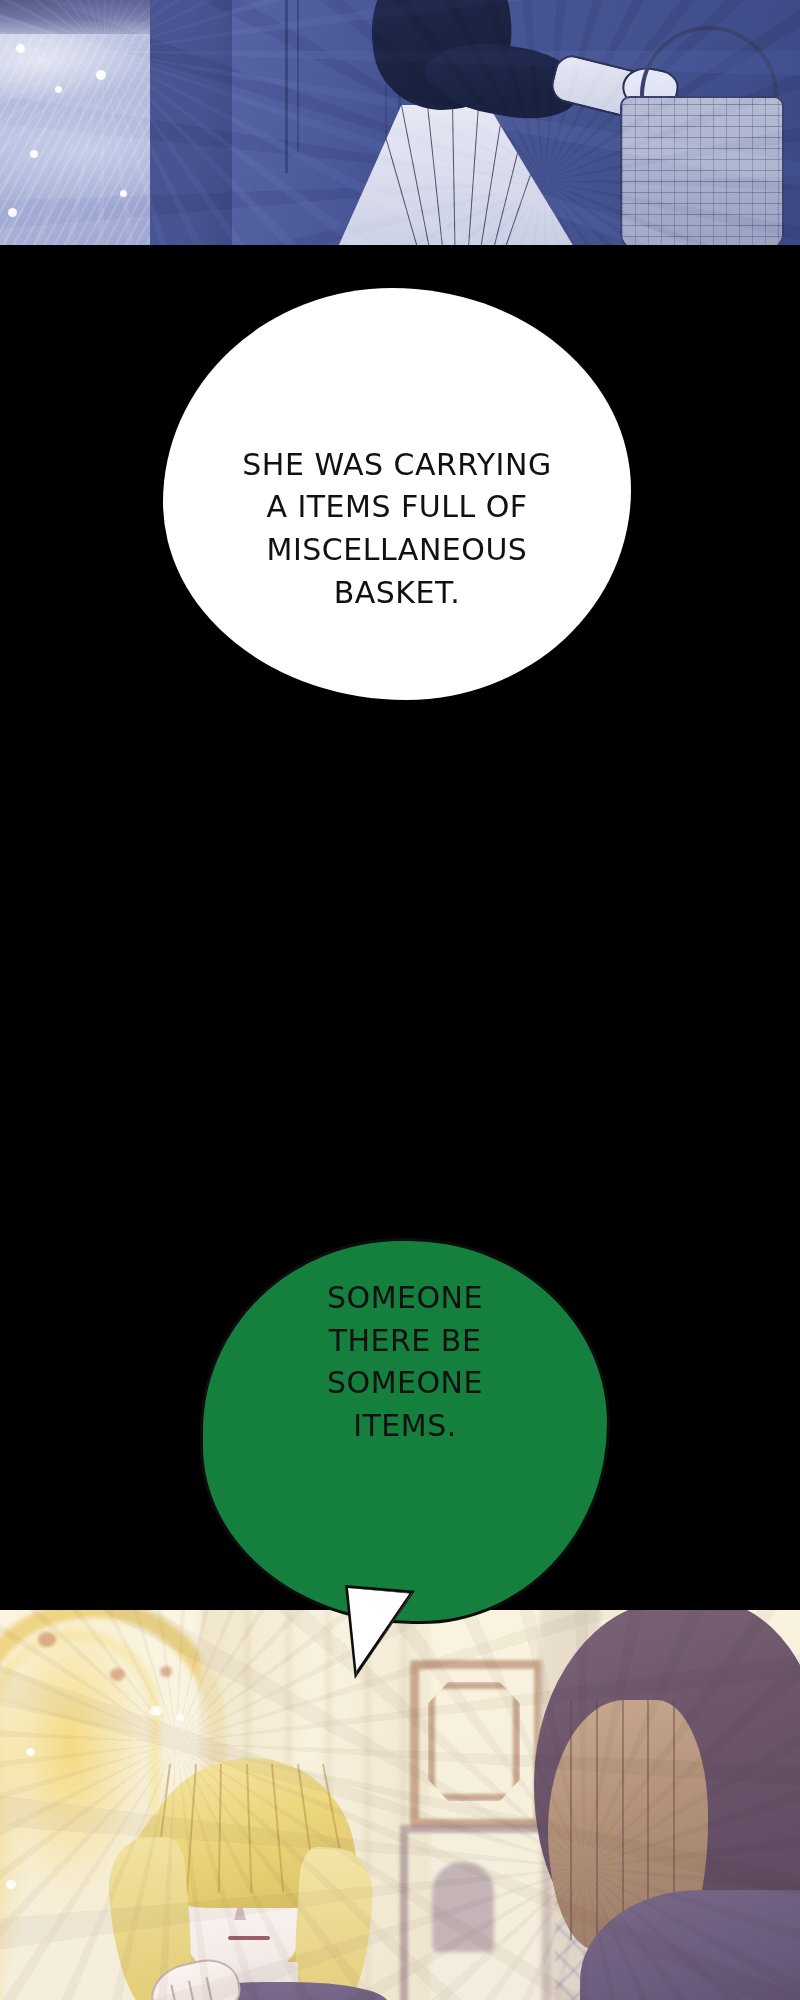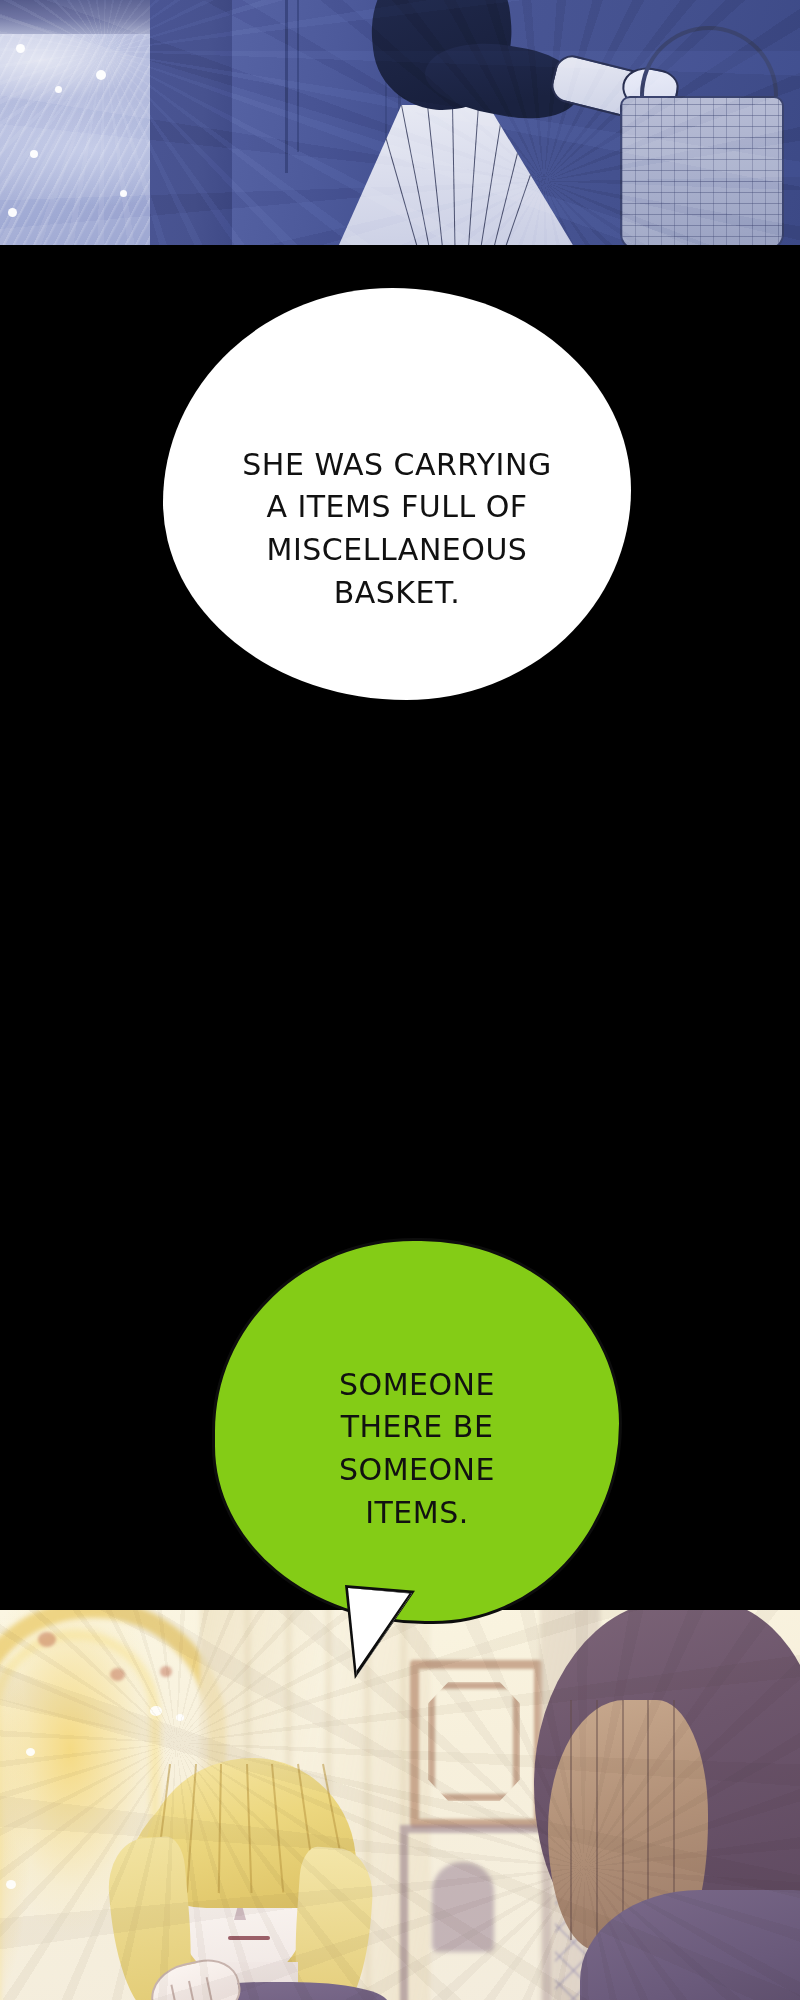--- a/index.html
+++ b/index.html
@@ -165,26 +165,26 @@
     font-weight:400;
     letter-spacing:0.5px;
     line-height:1.42;
     z-index:2;
   }
   .bubble-1 .bubble-text { font-size:30px; margin-top:70px; }
 
   
   .bubble-2 {
     position:absolute;
-    left:212px; top:1238px;
+    left:200px; top:1238px;
     width:404px; height:380px;
-    background:#84cc16;
+    background:#15803d;
     border: 3px solid #0d0d0d;
     border-radius: 50% 50% 47% 53% / 51% 49% 53% 47%;
-    display:flex; align-items:center; justify-content:center;
+    display:flex; justify-content:center;
     z-index:6;
   }
   .bubble-2 .bubble-text { font-size:30px; margin-top:36px; }
   .bubble-2-tail {
     position:absolute;
     left:348px; top:1588px;
     width:64px; height:88px;
     background:#ffffff;
     clip-path: polygon(0% 0%, 100% 6%, 14% 100%);
     z-index:7;

